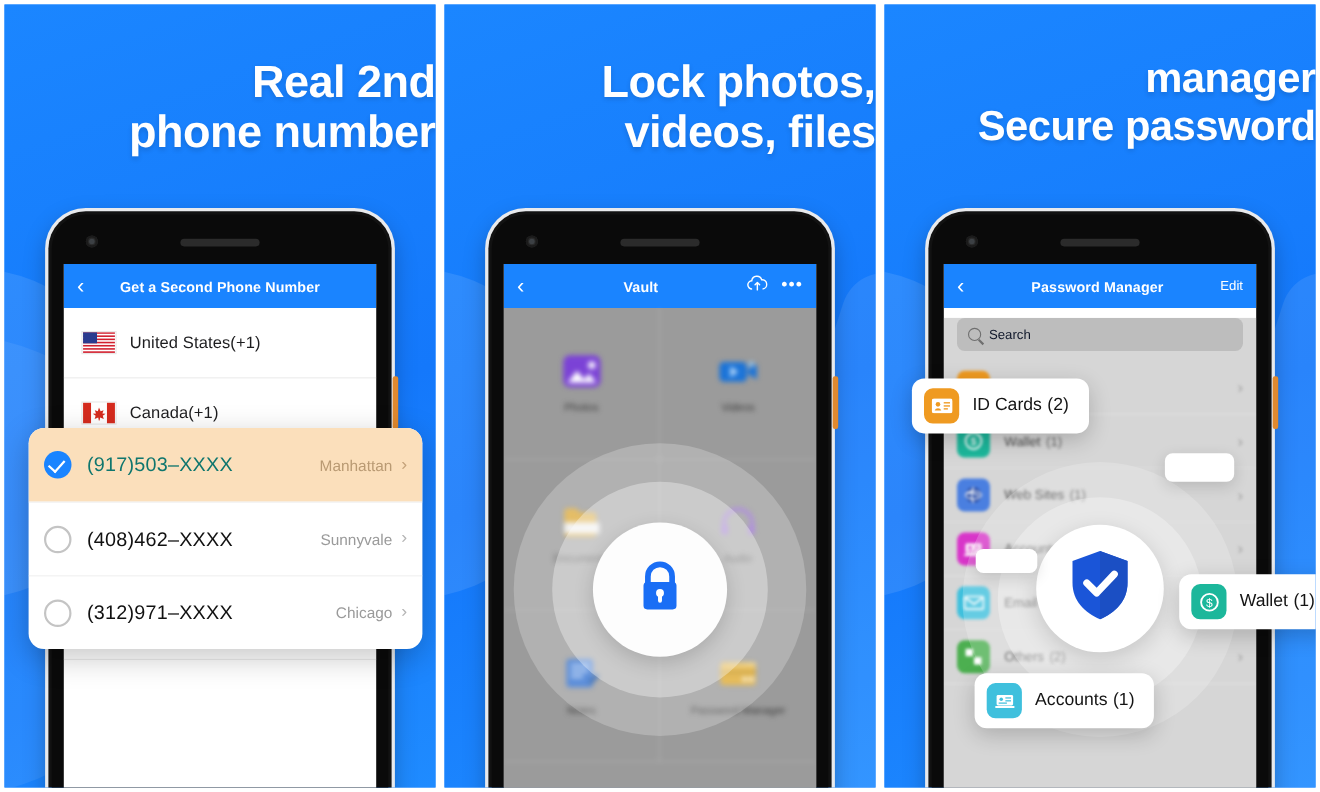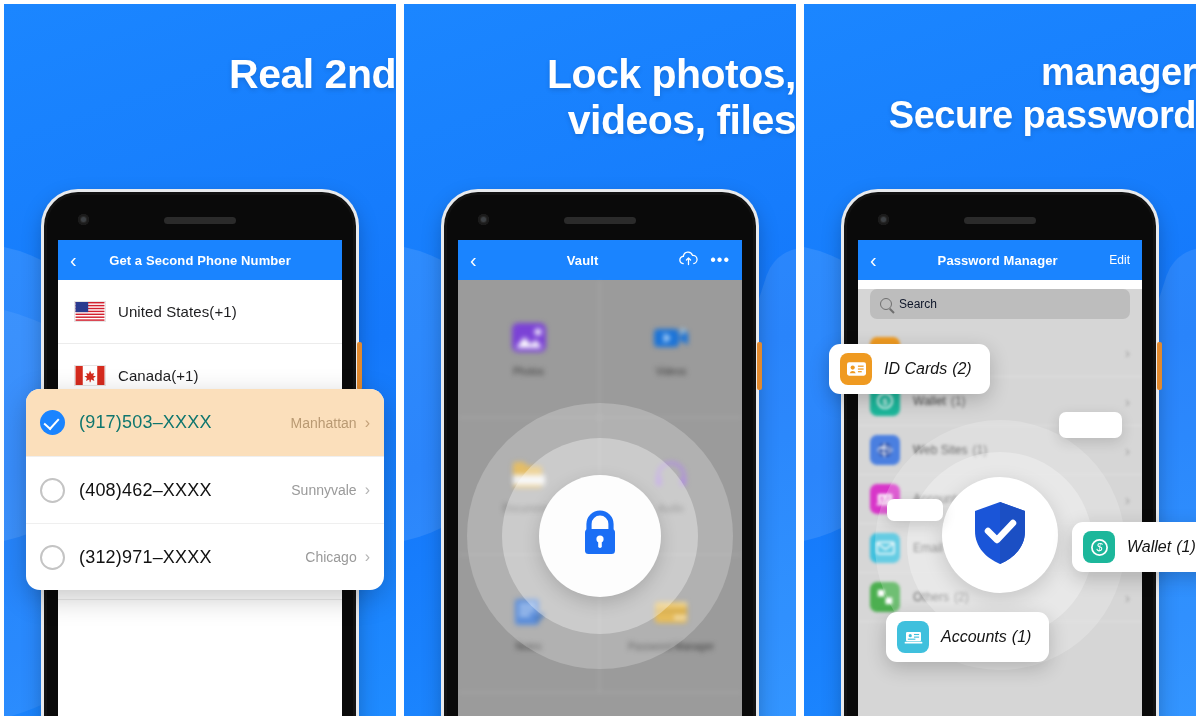--- a/index.html
+++ b/index.html
@@ -140,21 +140,21 @@
   .pm-halo2 { position:absolute; left:50%; top:50%; transform:translate(-50%,-50%);
     width:186px; height:186px; border-radius:50%;
     background:rgba(255,255,255,.30); z-index:5; }
   .shieldbtn { position:absolute; left:50%; top:48%; transform:translate(-50%,-50%);
     width:116px; height:116px; border-radius:50%; background:#fff; z-index:7;
     display:flex; align-items:center; justify-content:center;
     box-shadow:0 6px 20px rgba(0,0,0,.15); }
 
   .chip { position:absolute; z-index:9; background:#fff; border-radius:11px;
     display:flex; align-items:center; padding:9px 18px 9px 11px; gap:12px;
-    box-shadow:0 6px 20px rgba(0,0,0,.20);font-style:italic; }
+    box-shadow:0 6px 20px rgba(0,0,0,.20); }
   .chip .cico { width:32px; height:32px; border-radius:8px; flex:none; color:#fff;
     display:flex; align-items:center; justify-content:center; font-size:15px; }
   .chip .clabel { font-size:16px; color:#141414; white-space:nowrap; }
   .chip .ccount { font-size:16px; color:#141414; margin-left:5px; }
   .chip-blank { position:absolute; z-index:8; background:#fff; border-radius:7px;
     box-shadow:0 4px 14px rgba(0,0,0,.14); }
 </style>
 </head>
 <body>
 
@@ -162,20 +162,21 @@
 
   <div class="panel p1">
     <div class="panel-bg">
       <div class="g"></div>
       <div class="blob-a"></div>
       <div class="blob-b"></div>
     </div>
 
     <div class="headline">
       <span class="l h-1">Real 2nd</span>
+      <span class="l h-1">phone number</span>
     </div>
 
     <div class="phone">
       <div class="phone-body"></div>
       <div class="pwr"></div>
       <div class="cam"></div>
       <div class="spk"></div>
 
       <div class="screen">
         <div class="navbar">

